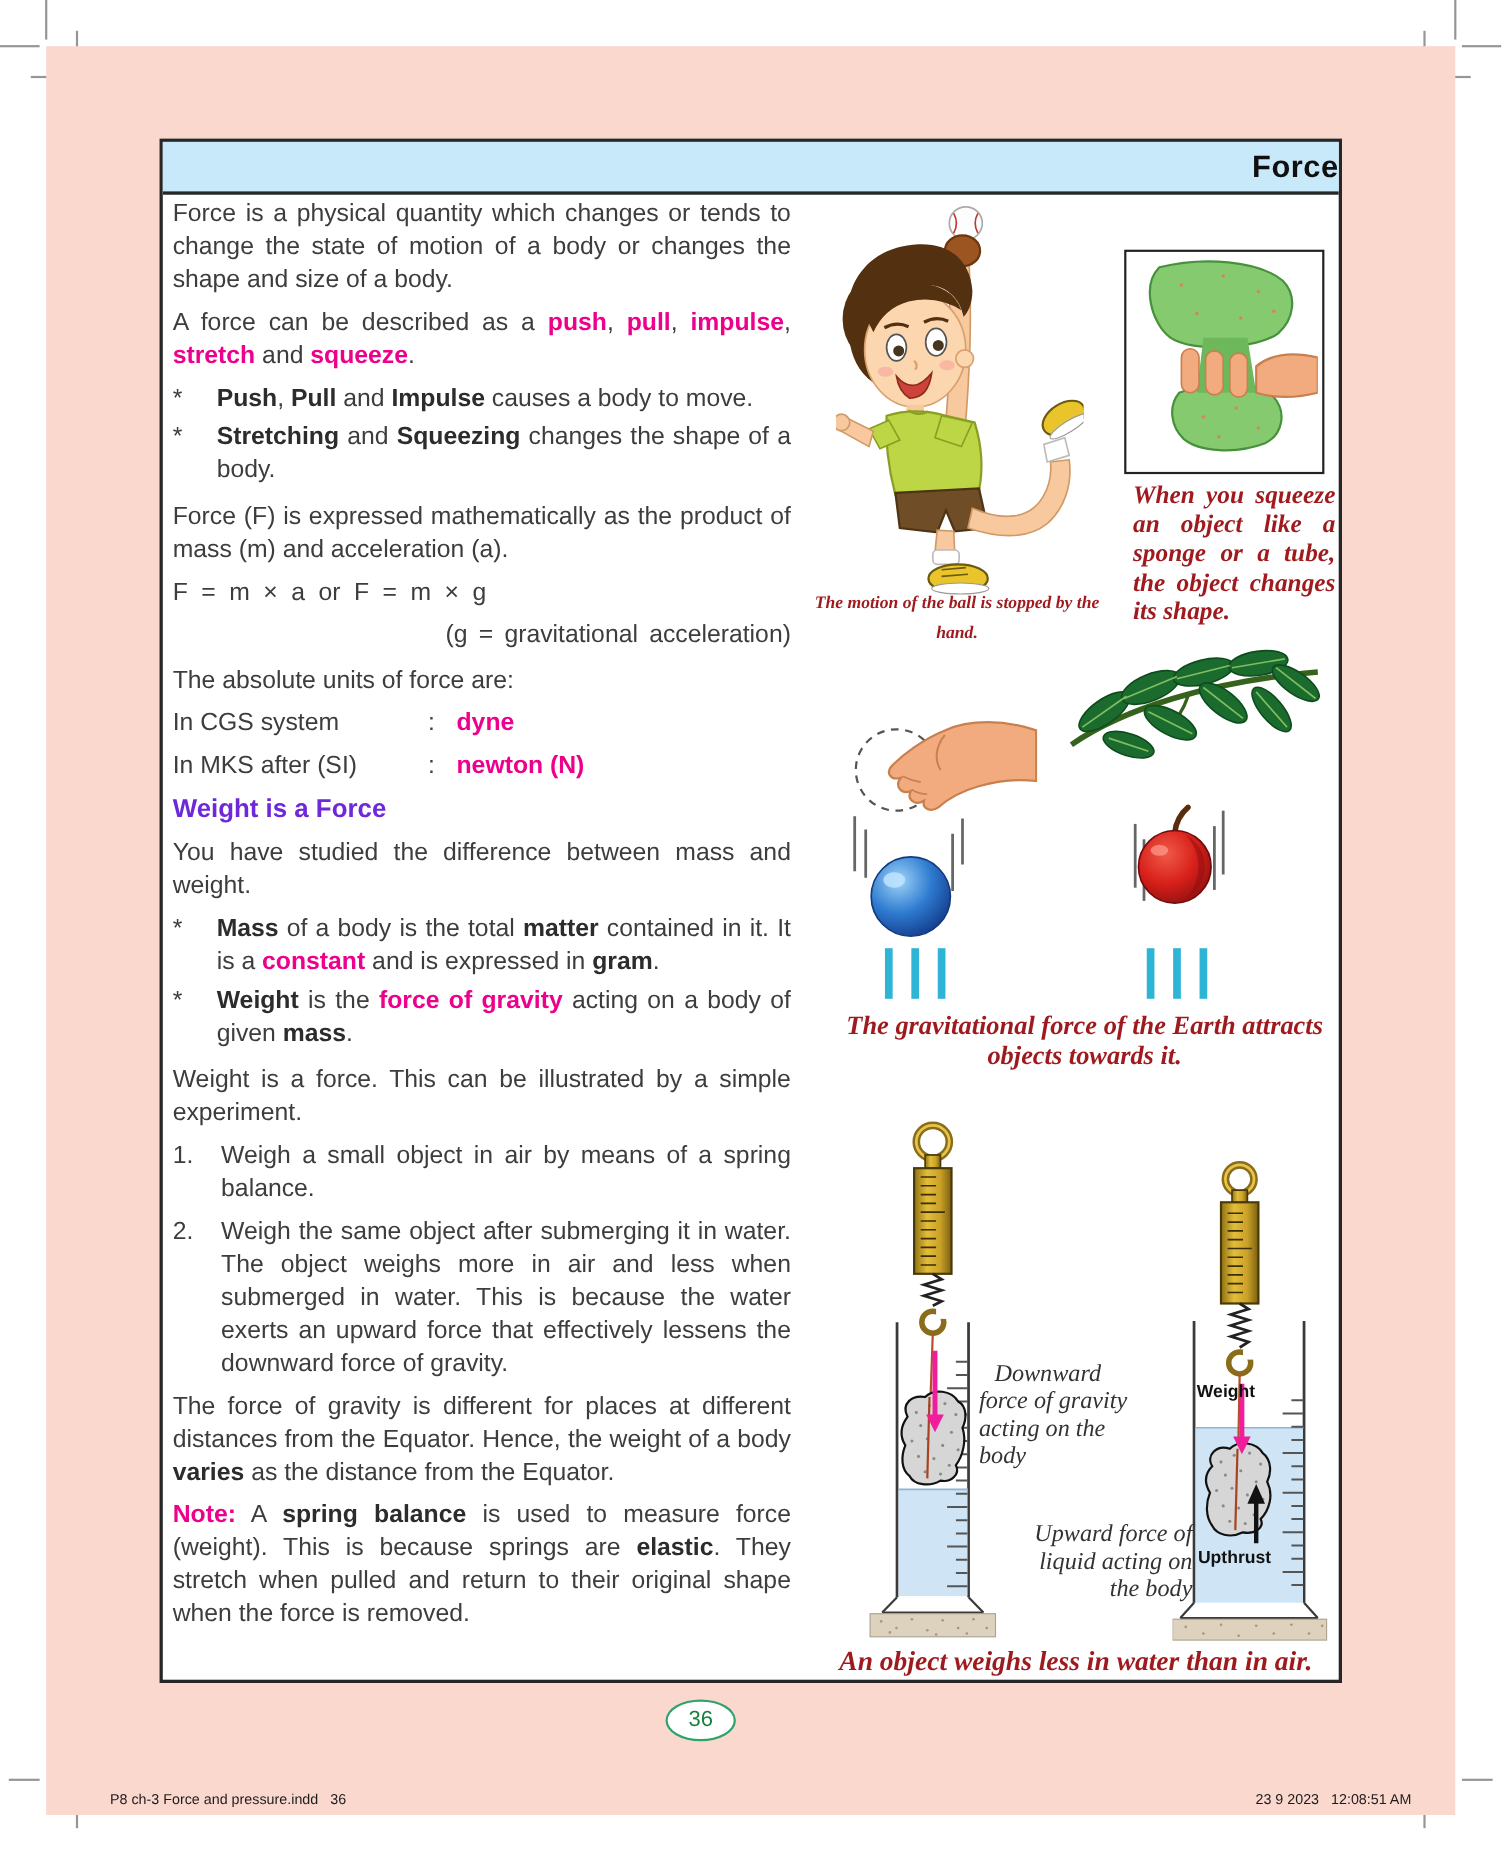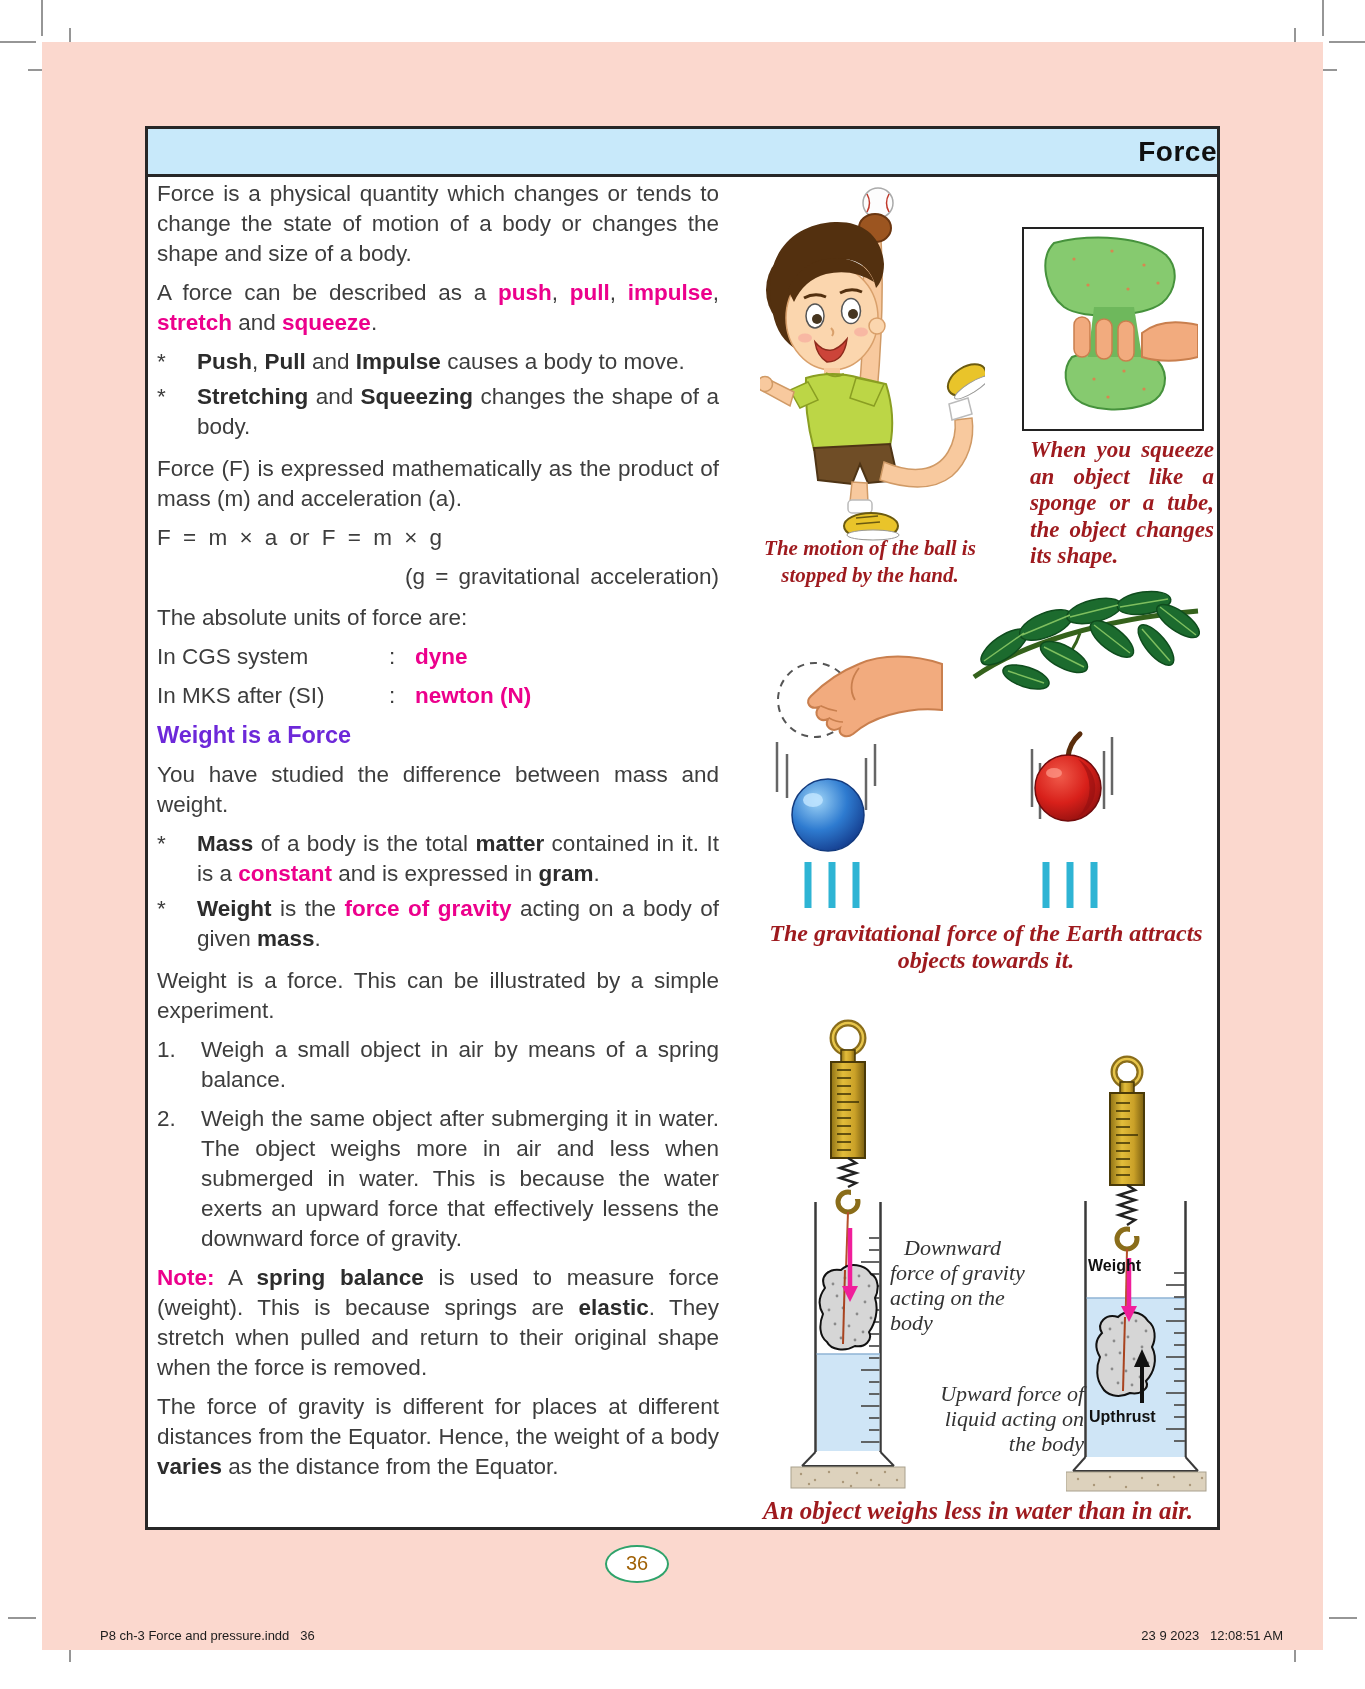--- a/index.html
+++ b/index.html
@@ -30,39 +30,39 @@
   .unit-row .ul{width:232px;flex:none;}
   .unit-row .uc{width:26px;flex:none;}
   .steps .step{display:flex;margin:0 0 9px;}
   .steps .num{width:44px;flex:none;}
   .steps .st{flex:1;text-align:justify;}
 
   
   .fig{position:absolute;}
   .caption{position:absolute;font-family:"Liberation Serif", serif;font-style:italic;font-weight:bold;
            color:#9e1a1e;}
-  .cap-ball{left:582px;top:406px;width:280px;font-size:21px;line-height:27px;text-align:center;}
+  .cap-ball{left:582px;top:406px;width:280px;font-size:16px;line-height:27px;text-align:center;}
   .cap-sponge{left:882px;top:308px;width:184px;font-size:23px;line-height:26.5px;text-align:justify;
               text-align-last:left;}
   .cap-gravity{left:608px;top:791px;width:460px;font-size:24px;line-height:27px;text-align:center;}
   .cap-water{left:560px;top:1368px;width:540px;font-size:25px;line-height:28px;text-align:center;}
   .sponge-box{position:absolute;left:874px;top:98px;width:178px;height:200px;border:2px solid #222;
               background:#fff;}
   .ital-label{position:absolute;font-family:"Liberation Serif", serif;font-style:italic;
               font-size:22px;line-height:25px;color:#333;}
   .lbl-down{left:742px;top:1106px;width:156px;text-indent:14px;}
   .lbl-up{left:788px;top:1252px;width:148px;text-align:right;}
   .tag-label{position:absolute;font-size:16px;font-weight:bold;color:#111;}
   .tag-weight{left:940px;top:1128px;}
   .tag-upthrust{left:941px;top:1279px;}
 
   
   .page-oval{position:absolute;left:605px;top:1545px;width:60px;height:34px;border:2px solid #2fa36b;
              border-radius:50%;background:#fff;text-align:center;}
-  .page-oval .n{font-size:20px;line-height:32px;color:#a16207;}
+  .page-oval .n{font-size:20px;line-height:32px;color:#15803d;}
 
   .footer-left{position:absolute;left:100px;top:1628px;font-size:13px;color:#1c1c1c;white-space:pre;}
   .footer-right{position:absolute;right:82px;top:1628px;font-size:13px;color:#1c1c1c;white-space:pre;}
 </style>
 </head>
 <body>
 
 <div class="page">
 
   <div class="crop" style="left:41px;top:0;width:2px;height:36px;"></div>
@@ -140,23 +140,23 @@
         <div class="step">
           <span class="num">1.</span>
           <span class="st">Weigh a small object in air by means of a spring balance.</span>
         </div>
         <div class="step">
           <span class="num">2.</span>
           <span class="st">Weigh the same object after submerging it in water. The object weighs more in air and less when submerged in water. This is because the water exerts an upward force that effectively lessens the downward force of gravity.</span>
         </div>
       </div>
 
+      <p><span>The force of gravity is different for places at different distances from the Equator. Hence, the weight of a body </span><span class="b">varies</span><span> as the distance from the Equator.</span></p>
+
       <p><span class="kw">Note:</span><span> A </span><span class="b">spring balance</span><span> is used to measure force (weight). This is because springs are </span><span class="b">elastic</span><span>. They stretch when pulled and return to their original shape when the force is removed.</span></p>
-
-      <p><span>The force of gravity is different for places at different distances from the Equator. Hence, the weight of a body </span><span class="b">varies</span><span> as the distance from the Equator.</span></p>
 
     </div>
 
     <div class="fig" style="left:612px;top:51px;width:225px;height:370px;">
       <svg width="225" height="370" viewBox="0 0 225 370">
         <ellipse cx="40" cy="110" rx="34" ry="40" fill="#53300f"></ellipse>
         <path d="M 99 212 C 104 165 104 115 103 64 L 121 60 C 124 115 121 168 117 214 Z" fill="#f8c99e" stroke="#d09a66" stroke-width="1.5"></path>
         <circle cx="118" cy="23" r="15" fill="#fdfdfd" stroke="#aaa" stroke-width="1.5"></circle>
         <path d="M 107 14 Q 112 23 107 32" fill="none" stroke="#c0392b" stroke-width="1.5"></path>
         <path d="M 129 14 Q 124 23 129 32" fill="none" stroke="#c0392b" stroke-width="1.5"></path>

